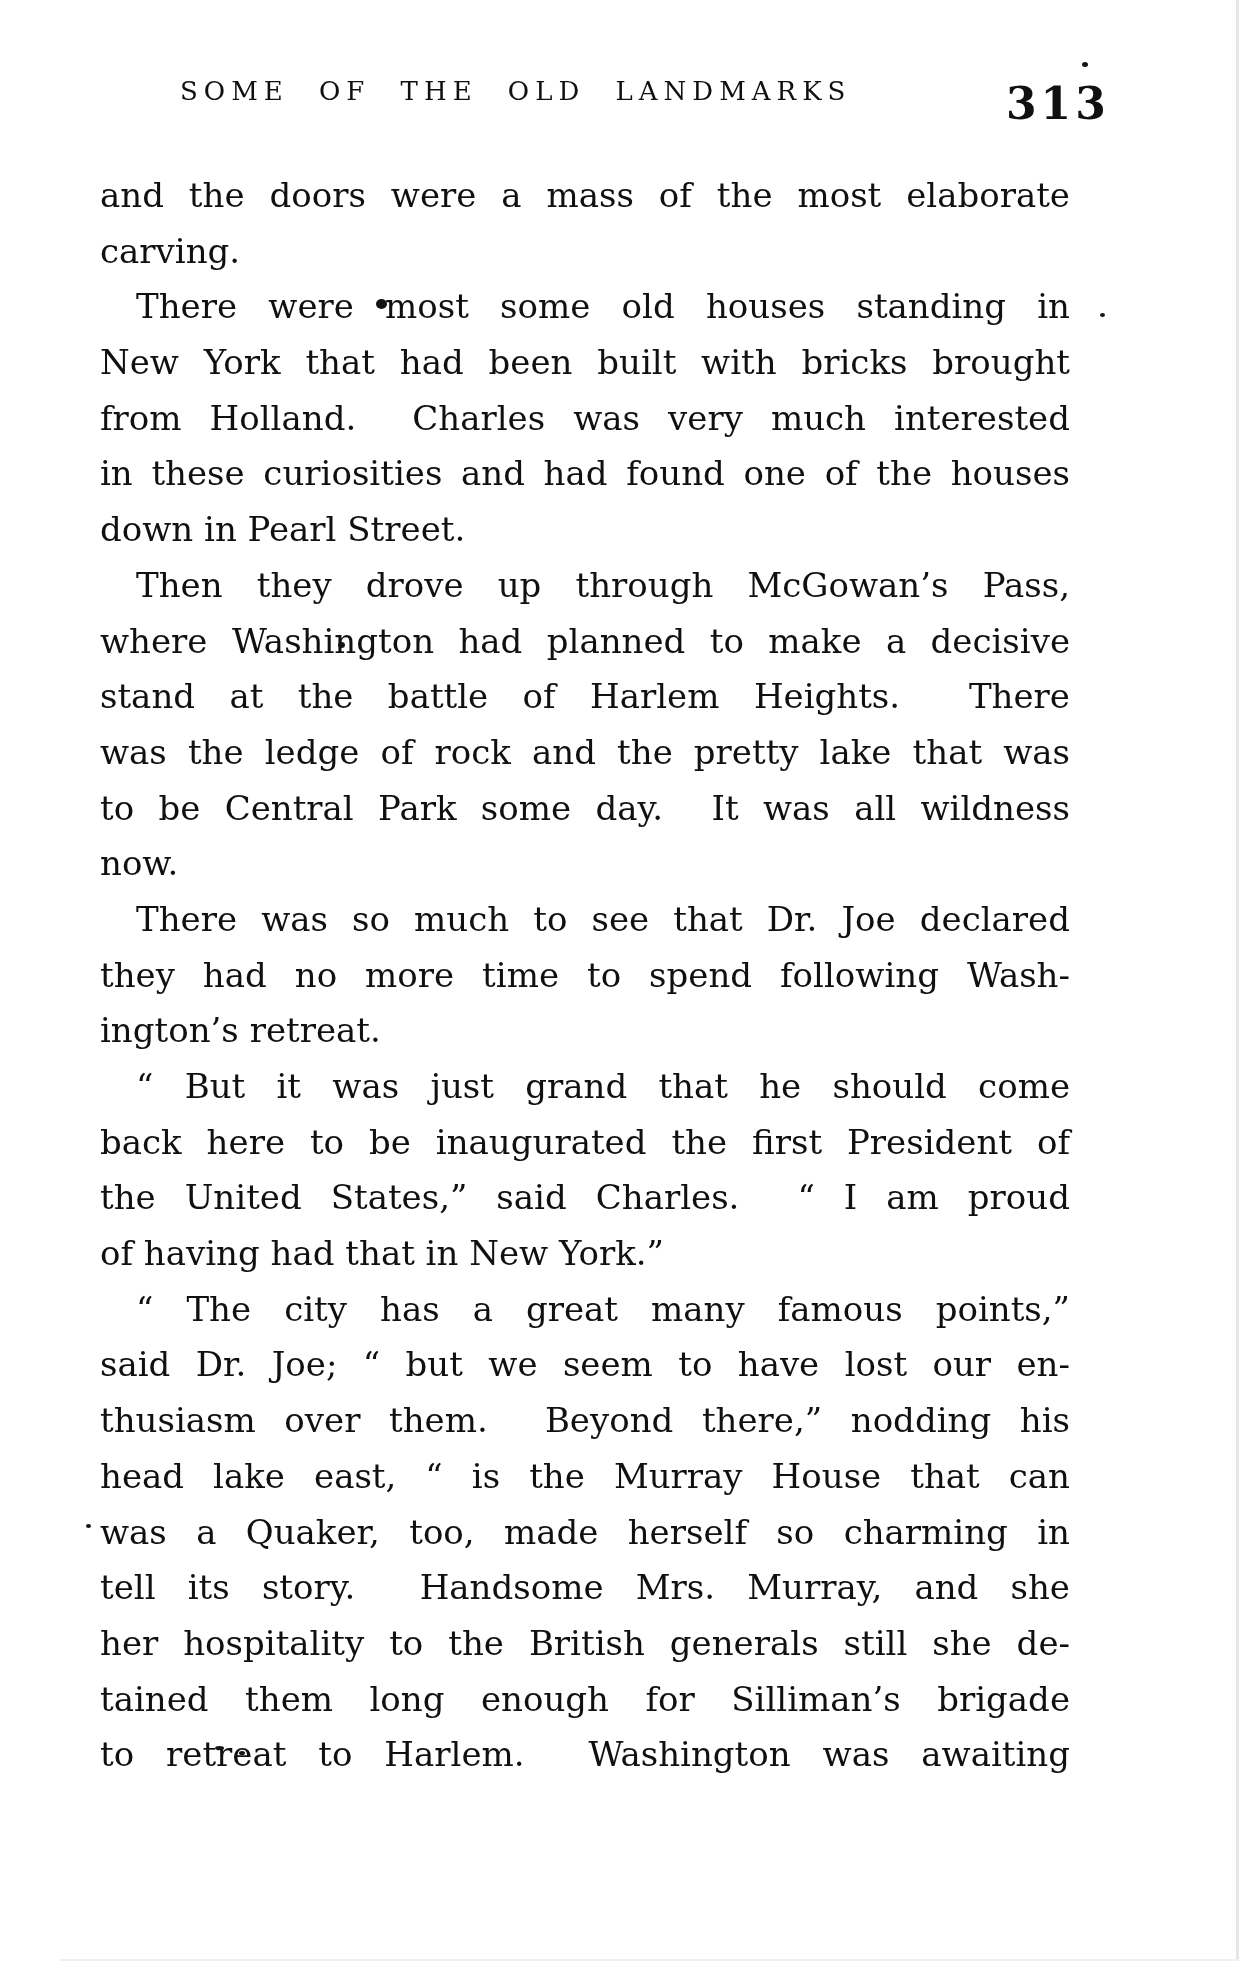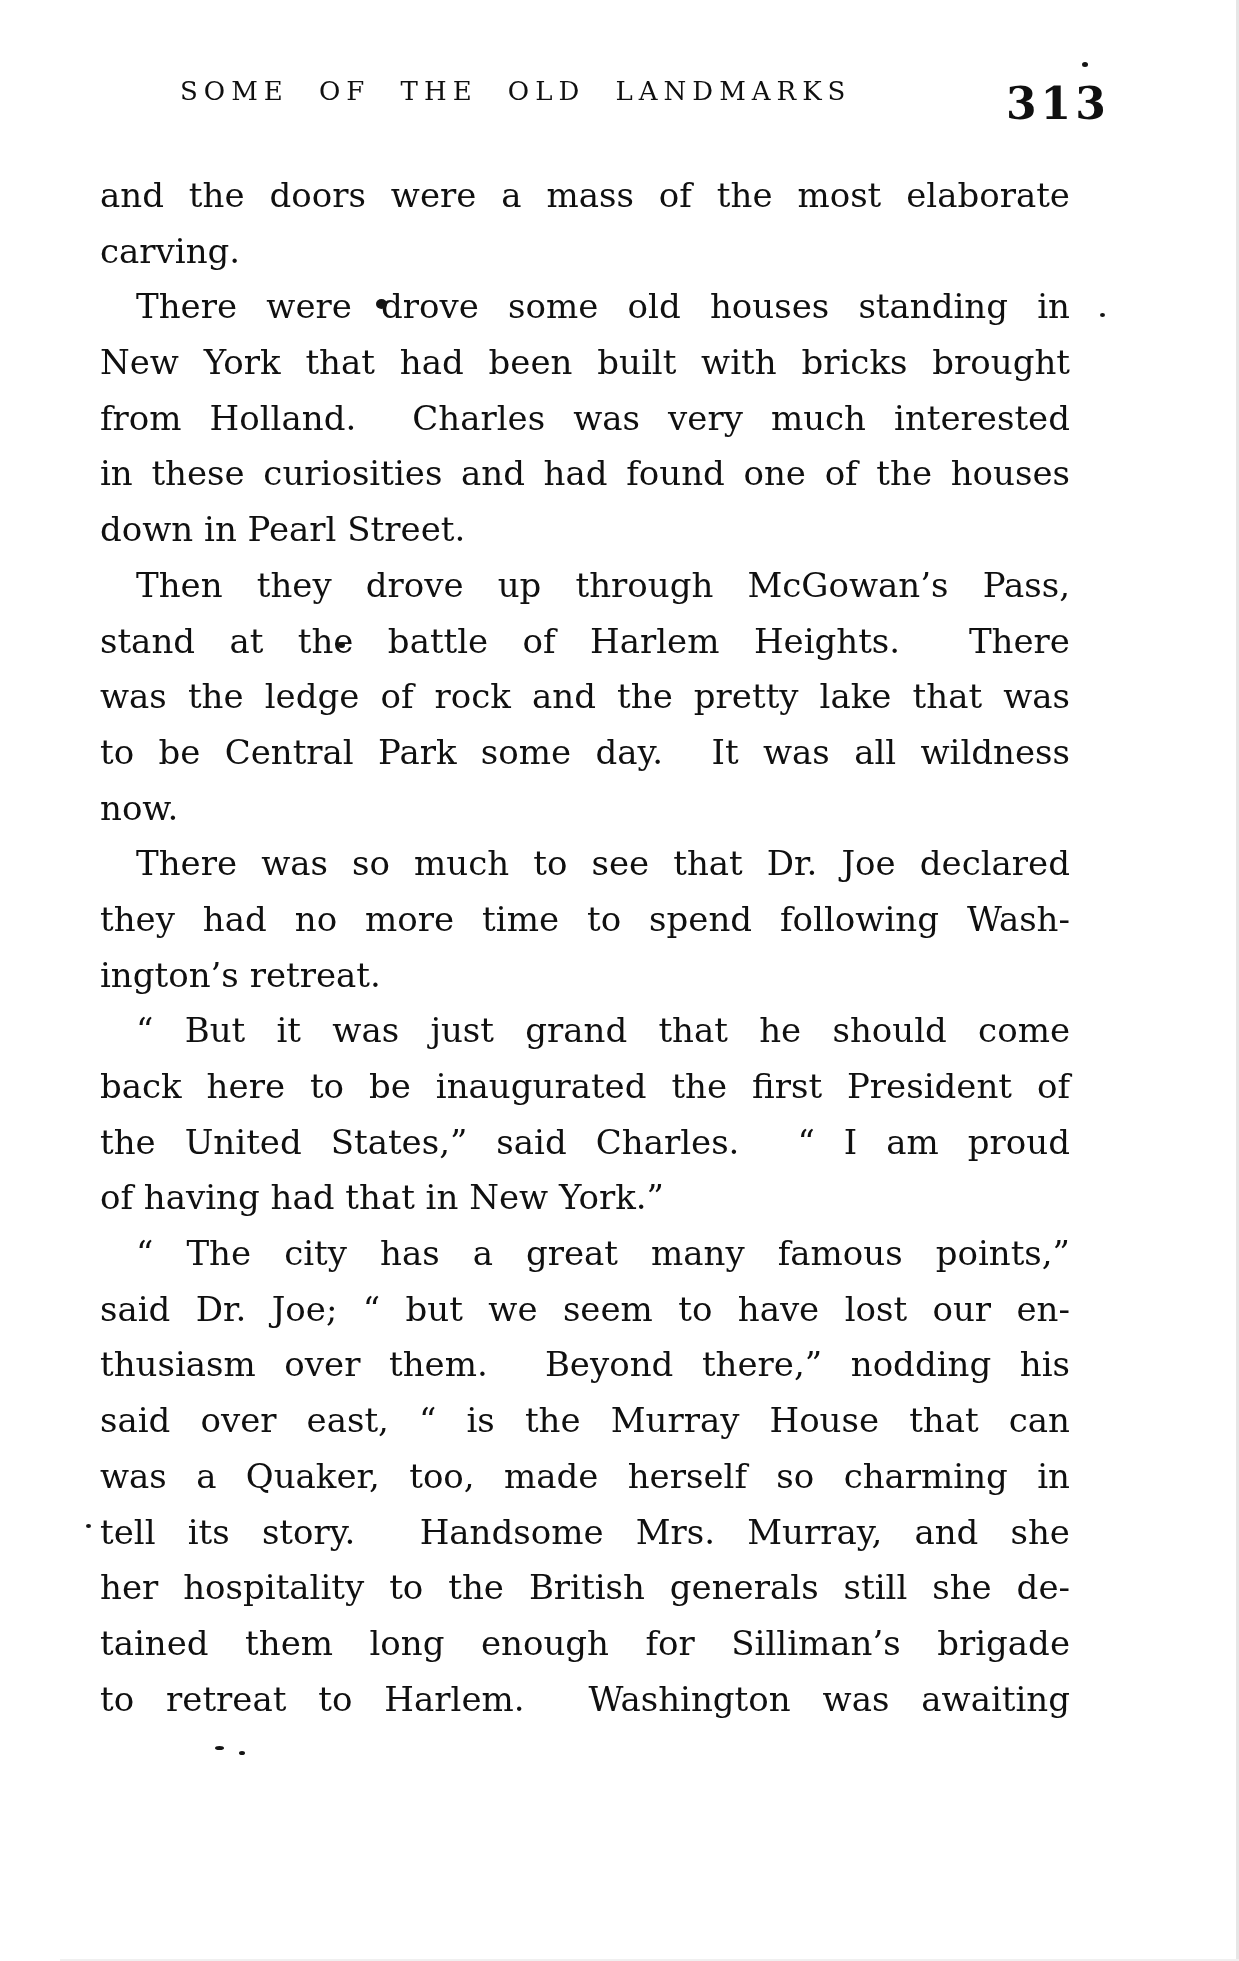--- a/index.html
+++ b/index.html
@@ -51,41 +51,42 @@
   <div class="edge-right"></div>
   <div class="edge-bottom"></div>
 
   <div class="header-title">SOME OF THE OLD LANDMARKS</div>
 
   <div class="page-number">313</div>
 
   <div id="text-block">
       <div class="line j">and the doors were a mass of the most elaborate</div>
       <div class="line">carving.</div>
-      <div class="line j ind">There were drove some old houses standing in</div>
+      <div class="line j ind">There were most some old houses standing in</div>
       <div class="line j">New York that had been built with bricks brought</div>
       <div class="line j">from Holland.&nbsp; Charles was very much interested</div>
       <div class="line j">in these curiosities and had found one of the houses</div>
       <div class="line">down in Pearl Street.</div>
       <div class="line j ind">Then they drove up through McGowan’s Pass,</div>
+      <div class="line j">where Washington had planned to make a decisive</div>
       <div class="line j">stand at the battle of Harlem Heights.&nbsp; There</div>
       <div class="line j">was the ledge of rock and the pretty lake that was</div>
       <div class="line j">to be Central Park some day.&nbsp; It was all wildness</div>
       <div class="line">now.</div>
       <div class="line j ind">There was so much to see that Dr. Joe declared</div>
       <div class="line j">they had no more time to spend following Wash-</div>
       <div class="line">ington’s retreat.</div>
       <div class="line j ind">“ But it was just grand that he should come</div>
       <div class="line j">back here to be inaugurated the first President of</div>
       <div class="line j">the United States,” said Charles.&nbsp; “ I am proud</div>
       <div class="line">of having had that in New York.”</div>
       <div class="line j ind">“ The city has a great many famous points,”</div>
       <div class="line j">said Dr. Joe; “ but we seem to have lost our en-</div>
       <div class="line j">thusiasm over them.&nbsp; Beyond there,” nodding his</div>
-      <div class="line j">said over east, “ is the Murray House that can</div>
+      <div class="line j">head lake east, “ is the Murray House that can</div>
       <div class="line j">was a Quaker, too, made herself so charming in</div>
       <div class="line j">tell its story.&nbsp; Handsome Mrs. Murray, and she</div>
       <div class="line j">her hospitality to the British generals still she de-</div>
       <div class="line j">tained them long enough for Silliman’s brigade</div>
       <div class="line j">to retreat to Harlem.&nbsp; Washington was awaiting</div>
     </div>
   <div id="specks">
       <div class="speck" style="left: 1082px; top: 62px; width: 6px; height: 5px;"></div>
       <div class="speck" style="left: 376px; top: 299px; width: 11px; height: 10px;"></div>
       <div class="speck" style="left: 1100px; top: 313px; width: 5px; height: 4px;"></div>

